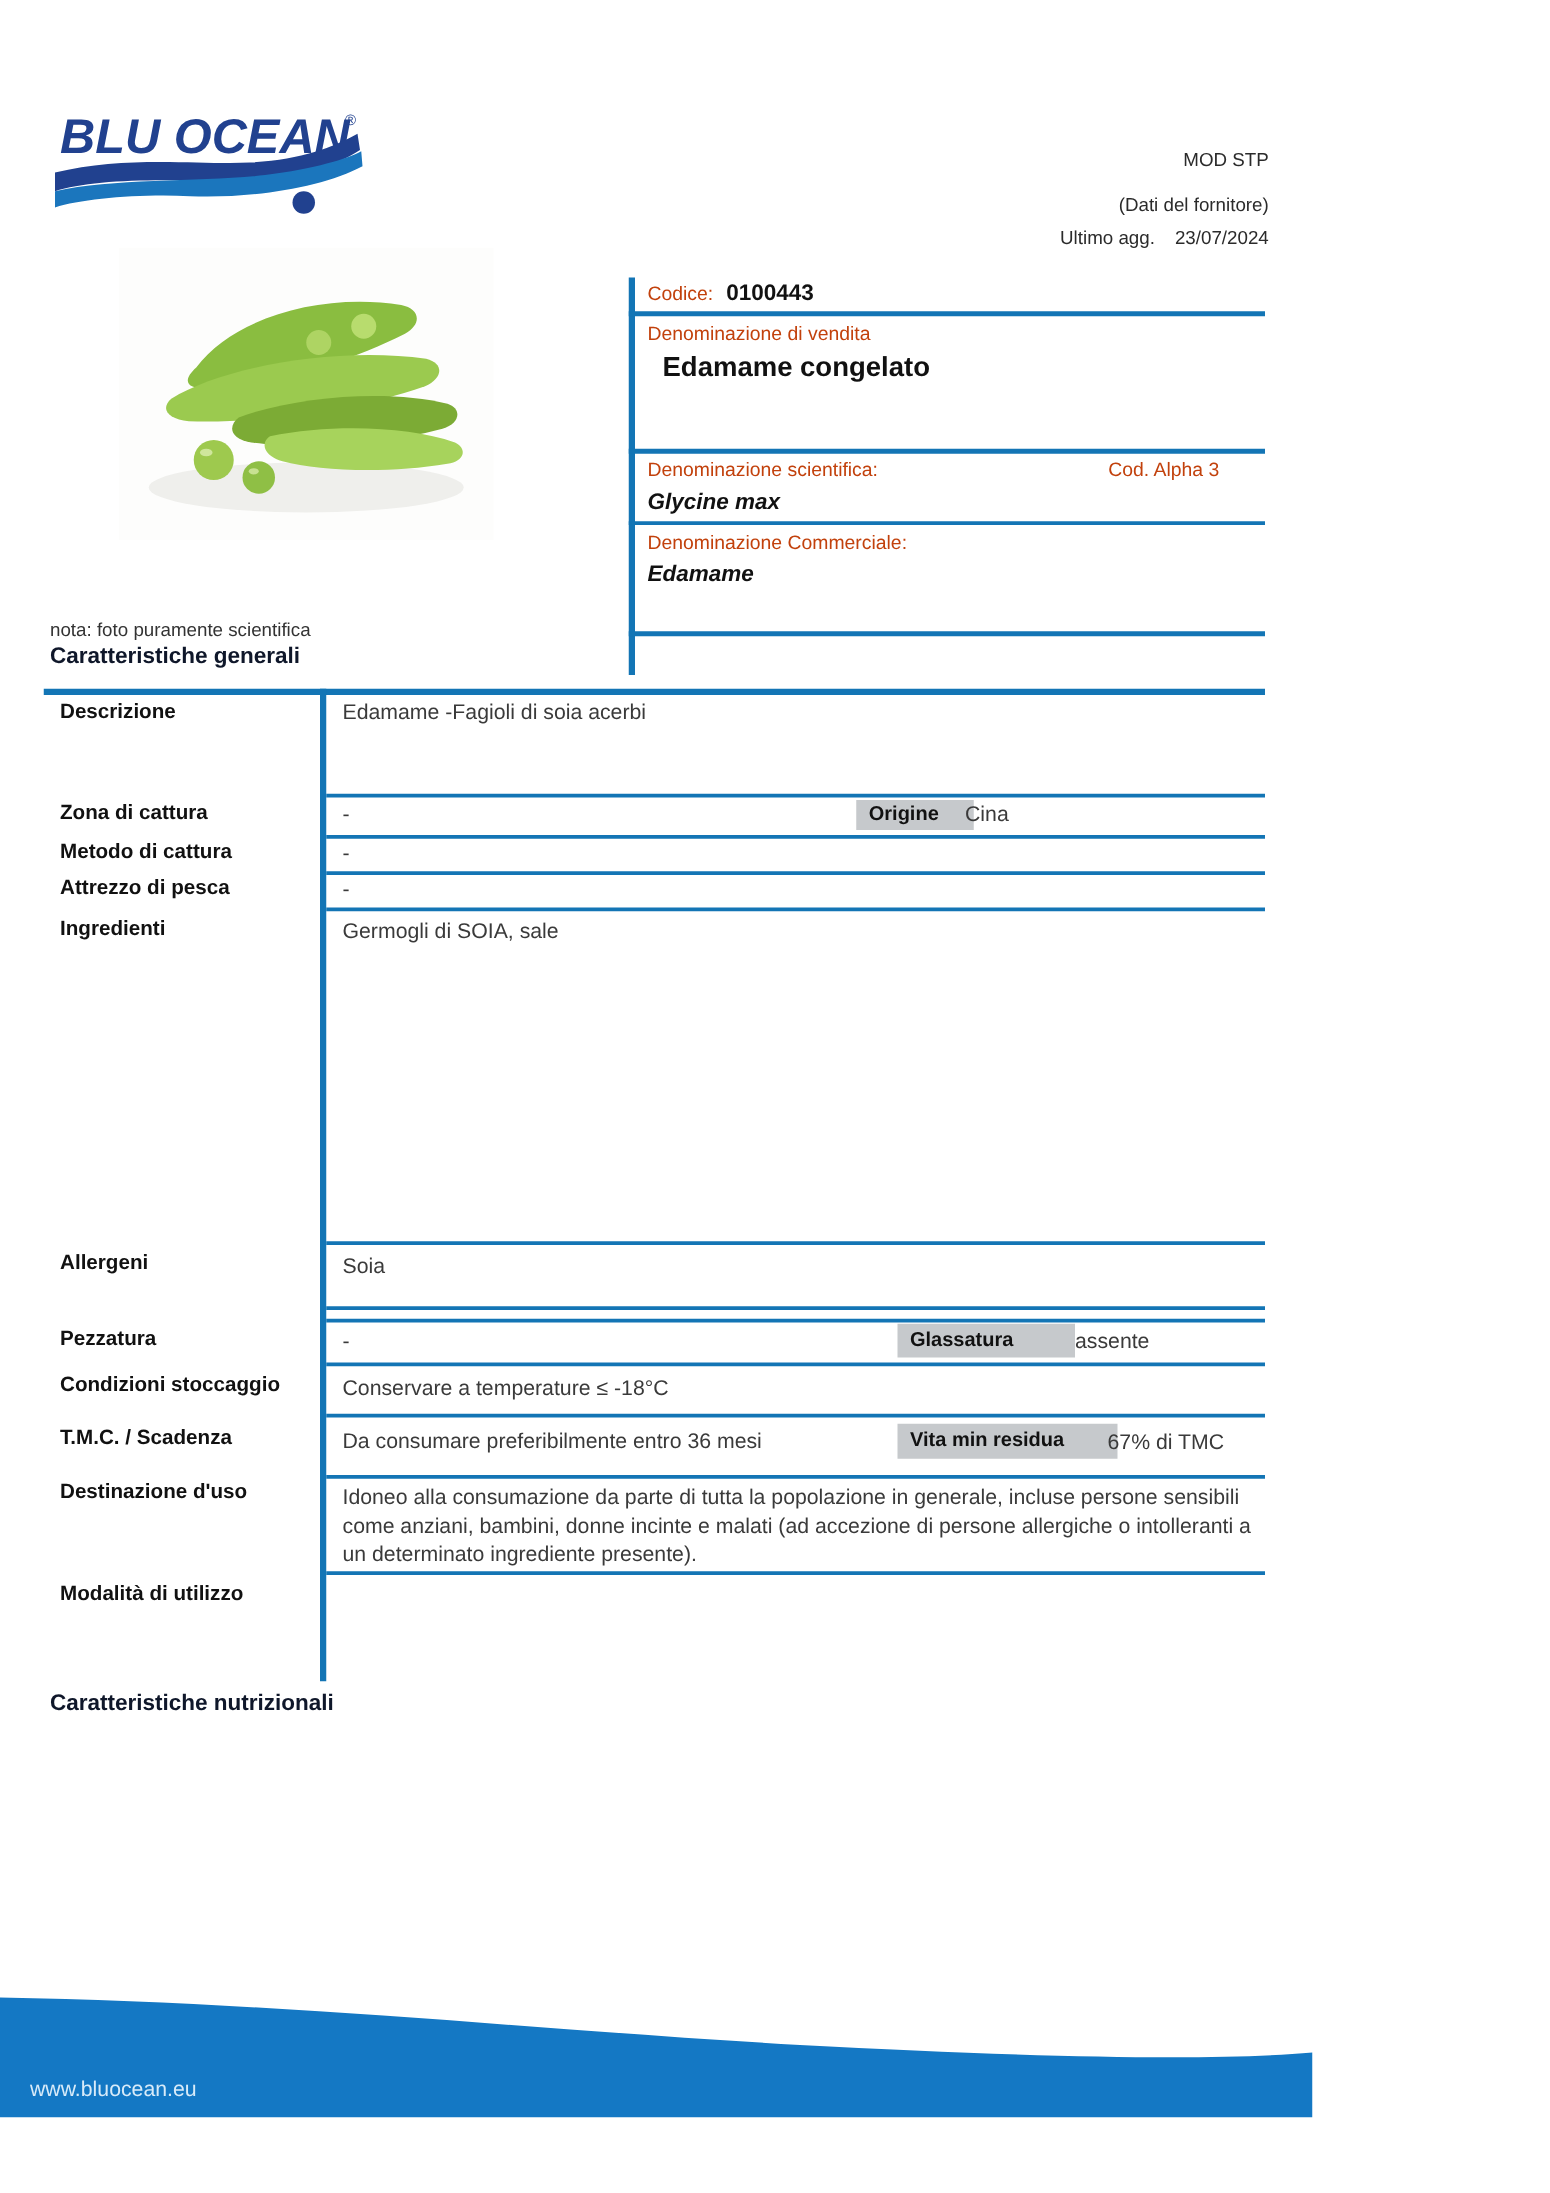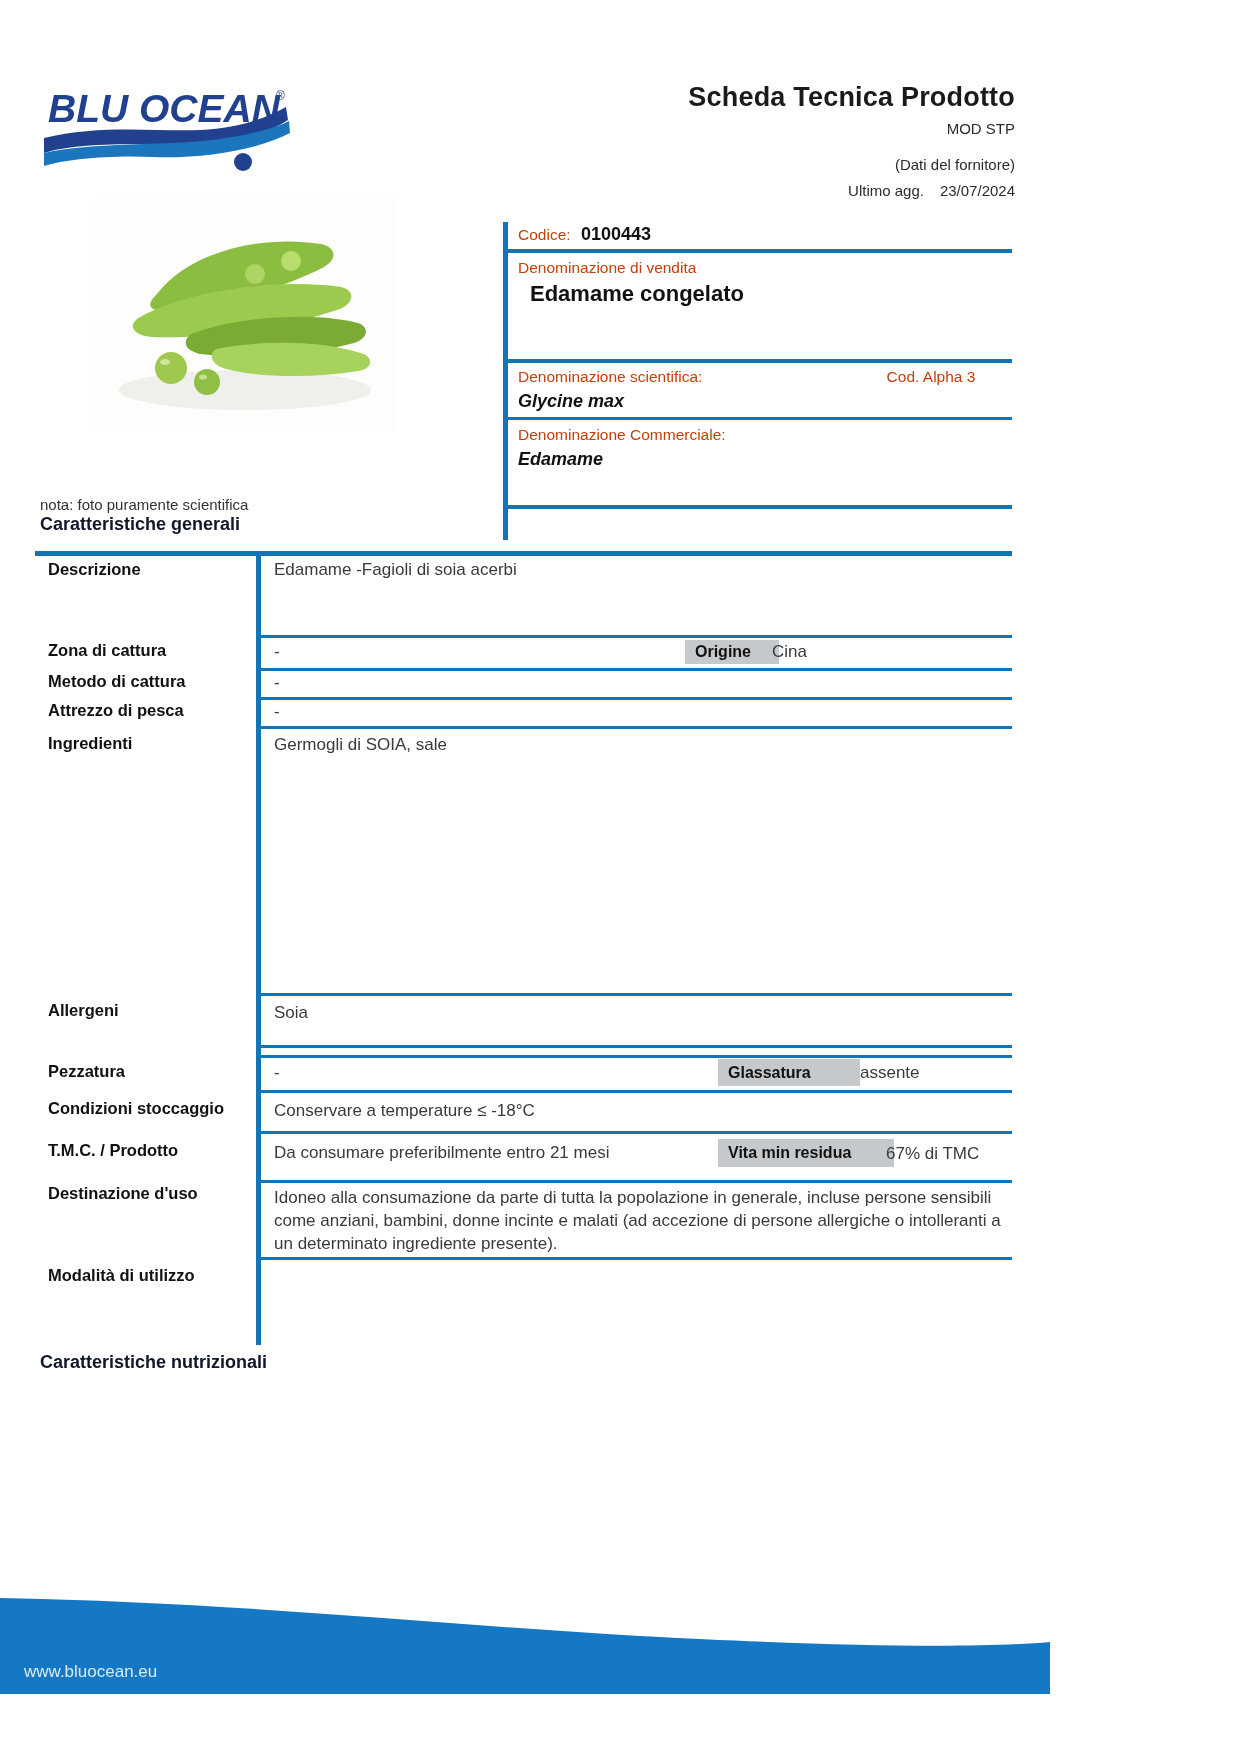--- a/index.html
+++ b/index.html
@@ -29,21 +29,20 @@
 <div class="page">
 
   <svg class="abs" style="left:42px;top:80px;" width="252" height="96" viewBox="0 0 252 96">
     <text x="6" y="42" font-family="Liberation Sans, sans-serif" font-size="39" font-weight="bold" font-style="italic" fill="#21418f">BLU OCEAN</text>
     <text x="234" y="20" font-family="Liberation Sans, sans-serif" font-size="12" fill="#21418f">®</text>
     <path d="M2,58 C58,44 118,52 158,50 C198,48 224,38 244,27 L246,40 C220,57 180,67 130,65 C80,63 28,64 2,73 Z" fill="#21418f"></path>
     <path d="M2,73 C50,62 120,66 170,60 C210,55 236,47 247,41 L248,53 C216,70 160,79 110,77 C70,75 24,79 2,86 Z" fill="#1b76bd"></path>
     <circle cx="201" cy="82" r="9" fill="#21418f"></circle>
   </svg>
 
-  <div class="abs title rt" style="left:560px;top:82px;width:455px;">Scheda Tecnica Prodotto</div>
   <div class="abs sub rt" style="left:560px;top:120px;width:455px;">MOD STP</div>
   <div class="abs sub rt" style="left:560px;top:156px;width:455px;">(Dati del fornitore)</div>
   <div class="abs sub" style="left:560px;top:182px;width:455px;display:flex;justify-content:flex-end;gap:16px;">
     <span>Ultimo agg.</span>
     <span>23/07/2024</span>
   </div>
 
   <svg class="abs" style="left:95px;top:198px;" width="300" height="234" viewBox="0 0 300 234">
     <rect width="300" height="234" fill="#fdfdfc"></rect>
     <ellipse cx="150" cy="192" rx="126" ry="20" fill="#efefec"></ellipse>
@@ -89,21 +88,21 @@
   <div class="vline" style="left:256px;top:551px;height:794px;"></div>
 
   <div class="abs lbl" style="left:48px;top:560px;">Descrizione</div>
   <div class="abs lbl" style="left:48px;top:641px;">Zona di cattura</div>
   <div class="abs lbl" style="left:48px;top:672px;">Metodo di cattura</div>
   <div class="abs lbl" style="left:48px;top:701px;">Attrezzo di pesca</div>
   <div class="abs lbl" style="left:48px;top:734px;">Ingredienti</div>
   <div class="abs lbl" style="left:48px;top:1001px;">Allergeni</div>
   <div class="abs lbl" style="left:48px;top:1062px;">Pezzatura</div>
   <div class="abs lbl" style="left:48px;top:1099px;">Condizioni stoccaggio</div>
-  <div class="abs lbl" style="left:48px;top:1141px;">T.M.C. / Prodotto</div>
+  <div class="abs lbl" style="left:48px;top:1141px;">T.M.C. / Scadenza</div>
   <div class="abs lbl" style="left:48px;top:1184px;">Destinazione d'uso</div>
   <div class="abs lbl" style="left:48px;top:1266px;">Modalità di utilizzo</div>
 
   <div class="abs val" style="left:274px;top:560px;">Edamame -Fagioli di soia acerbi</div>
   <div class="hline" style="left:261px;top:635px;width:751px;"></div>
 
   <div class="abs val" style="left:274px;top:642px;">-</div>
   <div class="gray-tag" style="left:685px;top:640px;width:74px;height:24px;">Origine</div>
   <div class="abs val" style="left:772px;top:642px;">Cina</div>
   <div class="hline" style="left:261px;top:668px;width:751px;"></div>
@@ -122,21 +121,21 @@
 
   <div class="hline" style="left:261px;top:1055px;width:751px;"></div>
   <div class="abs val" style="left:274px;top:1063px;">-</div>
   <div class="gray-tag" style="left:718px;top:1059px;width:122px;height:27px;">Glassatura</div>
   <div class="abs val" style="left:860px;top:1063px;">assente</div>
   <div class="hline" style="left:261px;top:1090px;width:751px;"></div>
 
   <div class="abs val" style="left:274px;top:1101px;">Conservare a temperature ≤ -18°C</div>
   <div class="hline" style="left:261px;top:1131px;width:751px;"></div>
 
-  <div class="abs val" style="left:274px;top:1143px;">Da consumare preferibilmente entro 21 mesi</div>
+  <div class="abs val" style="left:274px;top:1143px;">Da consumare preferibilmente entro 36 mesi</div>
   <div class="gray-tag" style="left:718px;top:1139px;width:156px;height:28px;">Vita min residua</div>
   <div class="abs val" style="left:886px;top:1144px;">67% di TMC</div>
   <div class="hline" style="left:261px;top:1180px;width:751px;"></div>
 
   <div class="abs val" style="left:274px;top:1186px;width:732px;line-height:23px;">Idoneo alla consumazione da parte di tutta la popolazione in generale, incluse persone sensibili come anziani, bambini, donne incinte e malati (ad accezione di persone allergiche o intolleranti a un determinato ingrediente presente).</div>
   <div class="hline" style="left:261px;top:1257px;width:751px;"></div>
 
   <div class="abs val" style="left:274px;top:1268px;"></div>
 
   <div class="abs blue-h1" style="left:40px;top:1352px;">Caratteristiche nutrizionali</div>

